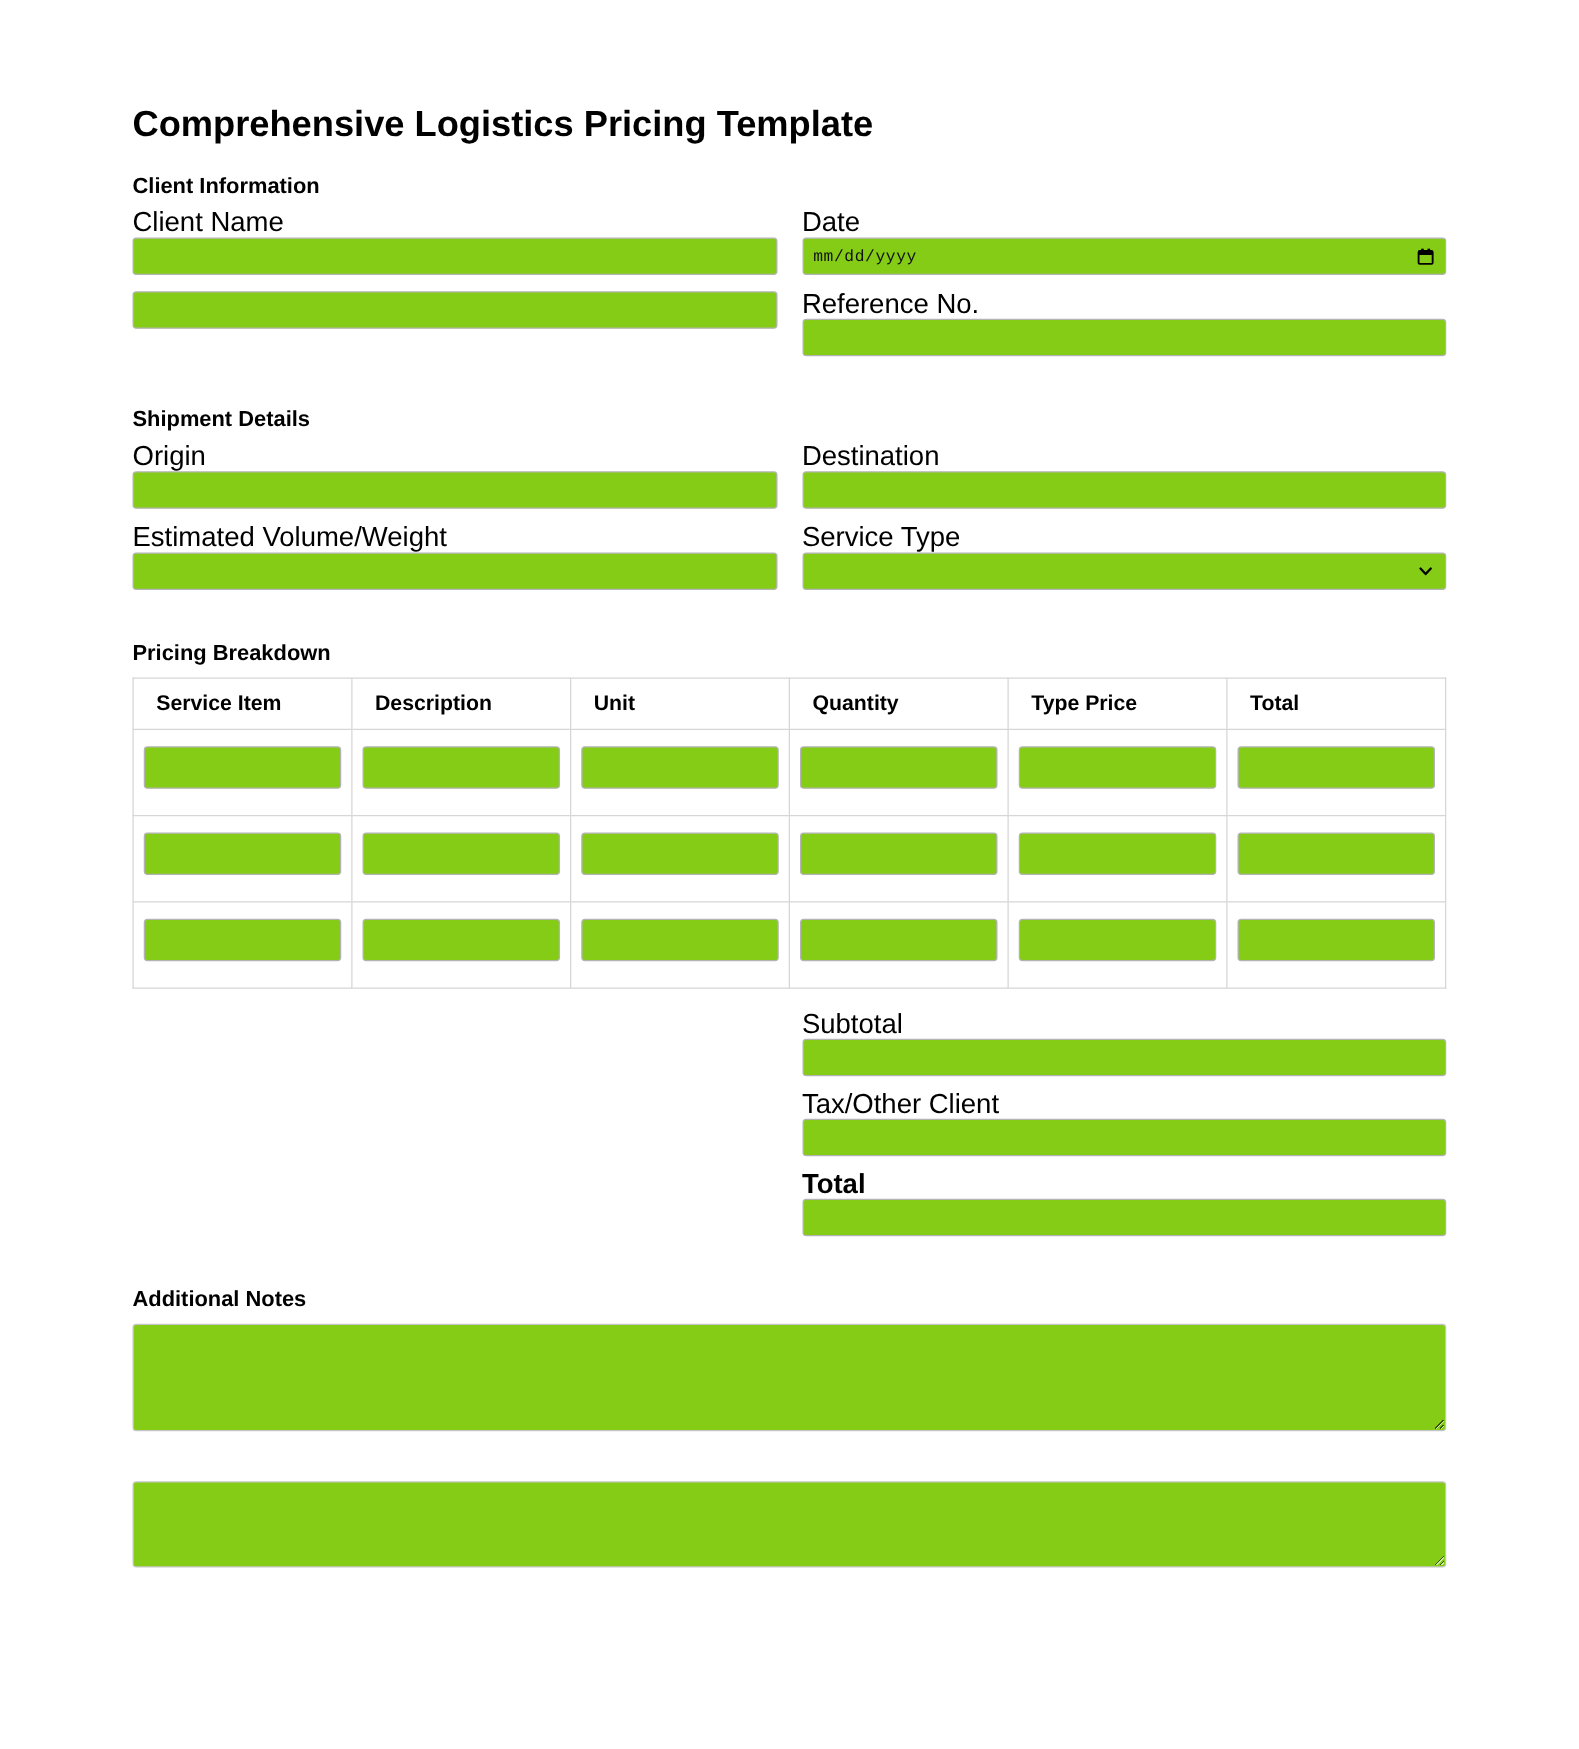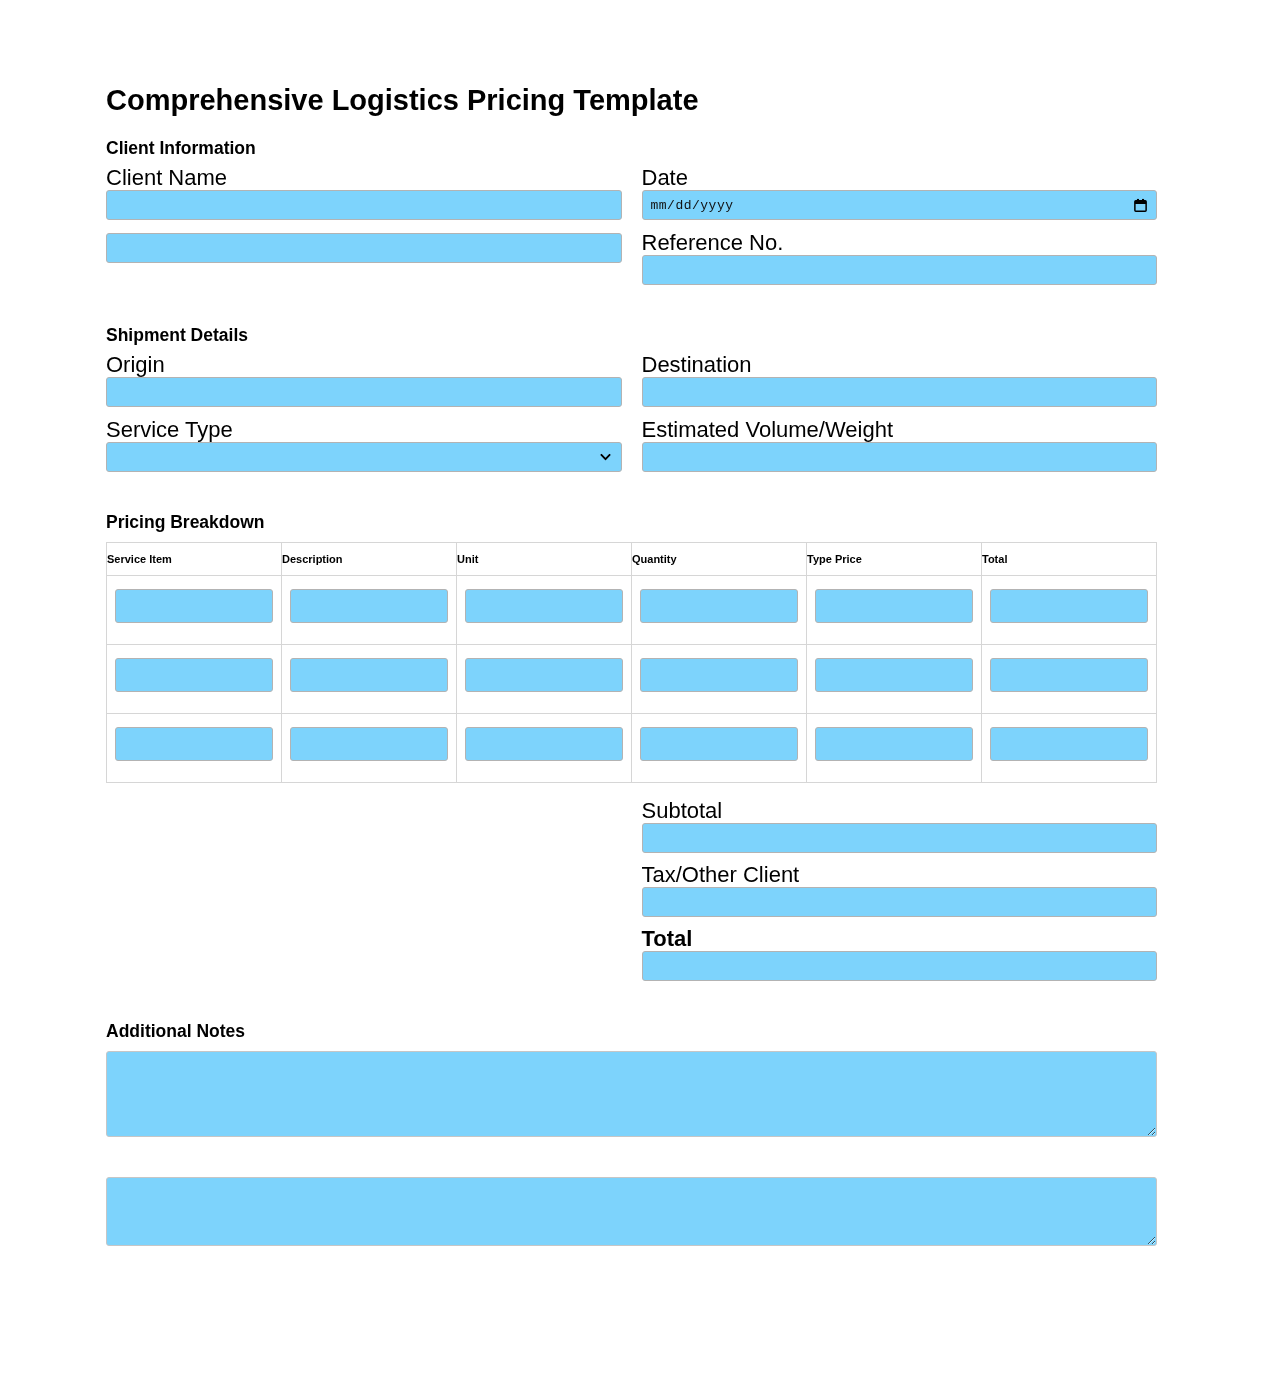--- a/index.html
+++ b/index.html
@@ -42,21 +42,21 @@
     font-size: 22px;
     line-height: 19px;
     margin-bottom: 3px;
   }
   .field label.bold { font-weight: bold; }
 
   input[type="text"], select, .date-box, textarea {
     width: 100%;
     border: 1px solid #b3b3b3;
     border-radius: 3px;
-    background: #7dd3fc;
+    background: #84cc16;
     font-family: "Liberation Sans", sans-serif;
     font-size: 14px;
     color: #000000;
   }
   input[type="text"], select, .date-box {
     height: 30px;
     padding: 0 8px;
   }
   .select-wrap { position: relative; }
   select {
@@ -88,23 +88,23 @@
     width: 100%;
     border-collapse: collapse;
     table-layout: fixed;
     margin-top: 2px;
   }
   table.pricing th, table.pricing td {
     border: 1px solid #d6d6d6;
   }
   table.pricing th {
     text-align: left;
-    font-size: 11px;
+    font-size: 17px;
     font-weight: bold;
-    padding: 10px 0;
+    padding: 10px 18px;
   }
   table.pricing td {
     padding: 13px 8px 21px 8px;
     vertical-align: top;
   }
   table.pricing td input[type="text"] {
     height: 34px;
   }
 
   .totals { margin-top: 18px; }
@@ -166,36 +166,36 @@
     <div class="grid2">
       <div class="field">
         <label>Origin</label>
         <input type="text" value="" style="">
       </div>
       <div class="field">
         <label>Destination</label>
         <input type="text" value="" style="">
       </div>
       <div class="field">
+        <label>Estimated Volume/Weight</label>
+        <input type="text" value="" style="">
+      </div>
+      <div class="field">
         <label>Service Type</label>
         <div class="select-wrap">
           <select>
             <option></option>
           </select>
           <span class="chev">
             <svg width="11" height="8" viewBox="0 0 12 8">
               <path d="M1.5 1.2 L6 6 L10.5 1.2" fill="none" stroke="#000000" stroke-width="2" stroke-linecap="round" stroke-linejoin="round"></path>
             </svg>
           </span>
         </div>
       </div>
-      <div class="field">
-        <label>Estimated Volume/Weight</label>
-        <input type="text" value="" style="">
-      </div>
     </div>
   </section>
 
   <section>
     <h2>Pricing Breakdown</h2>
     <table class="pricing">
       <thead>
         <tr>
           <th>Service Item</th>
           <th>Description</th>

